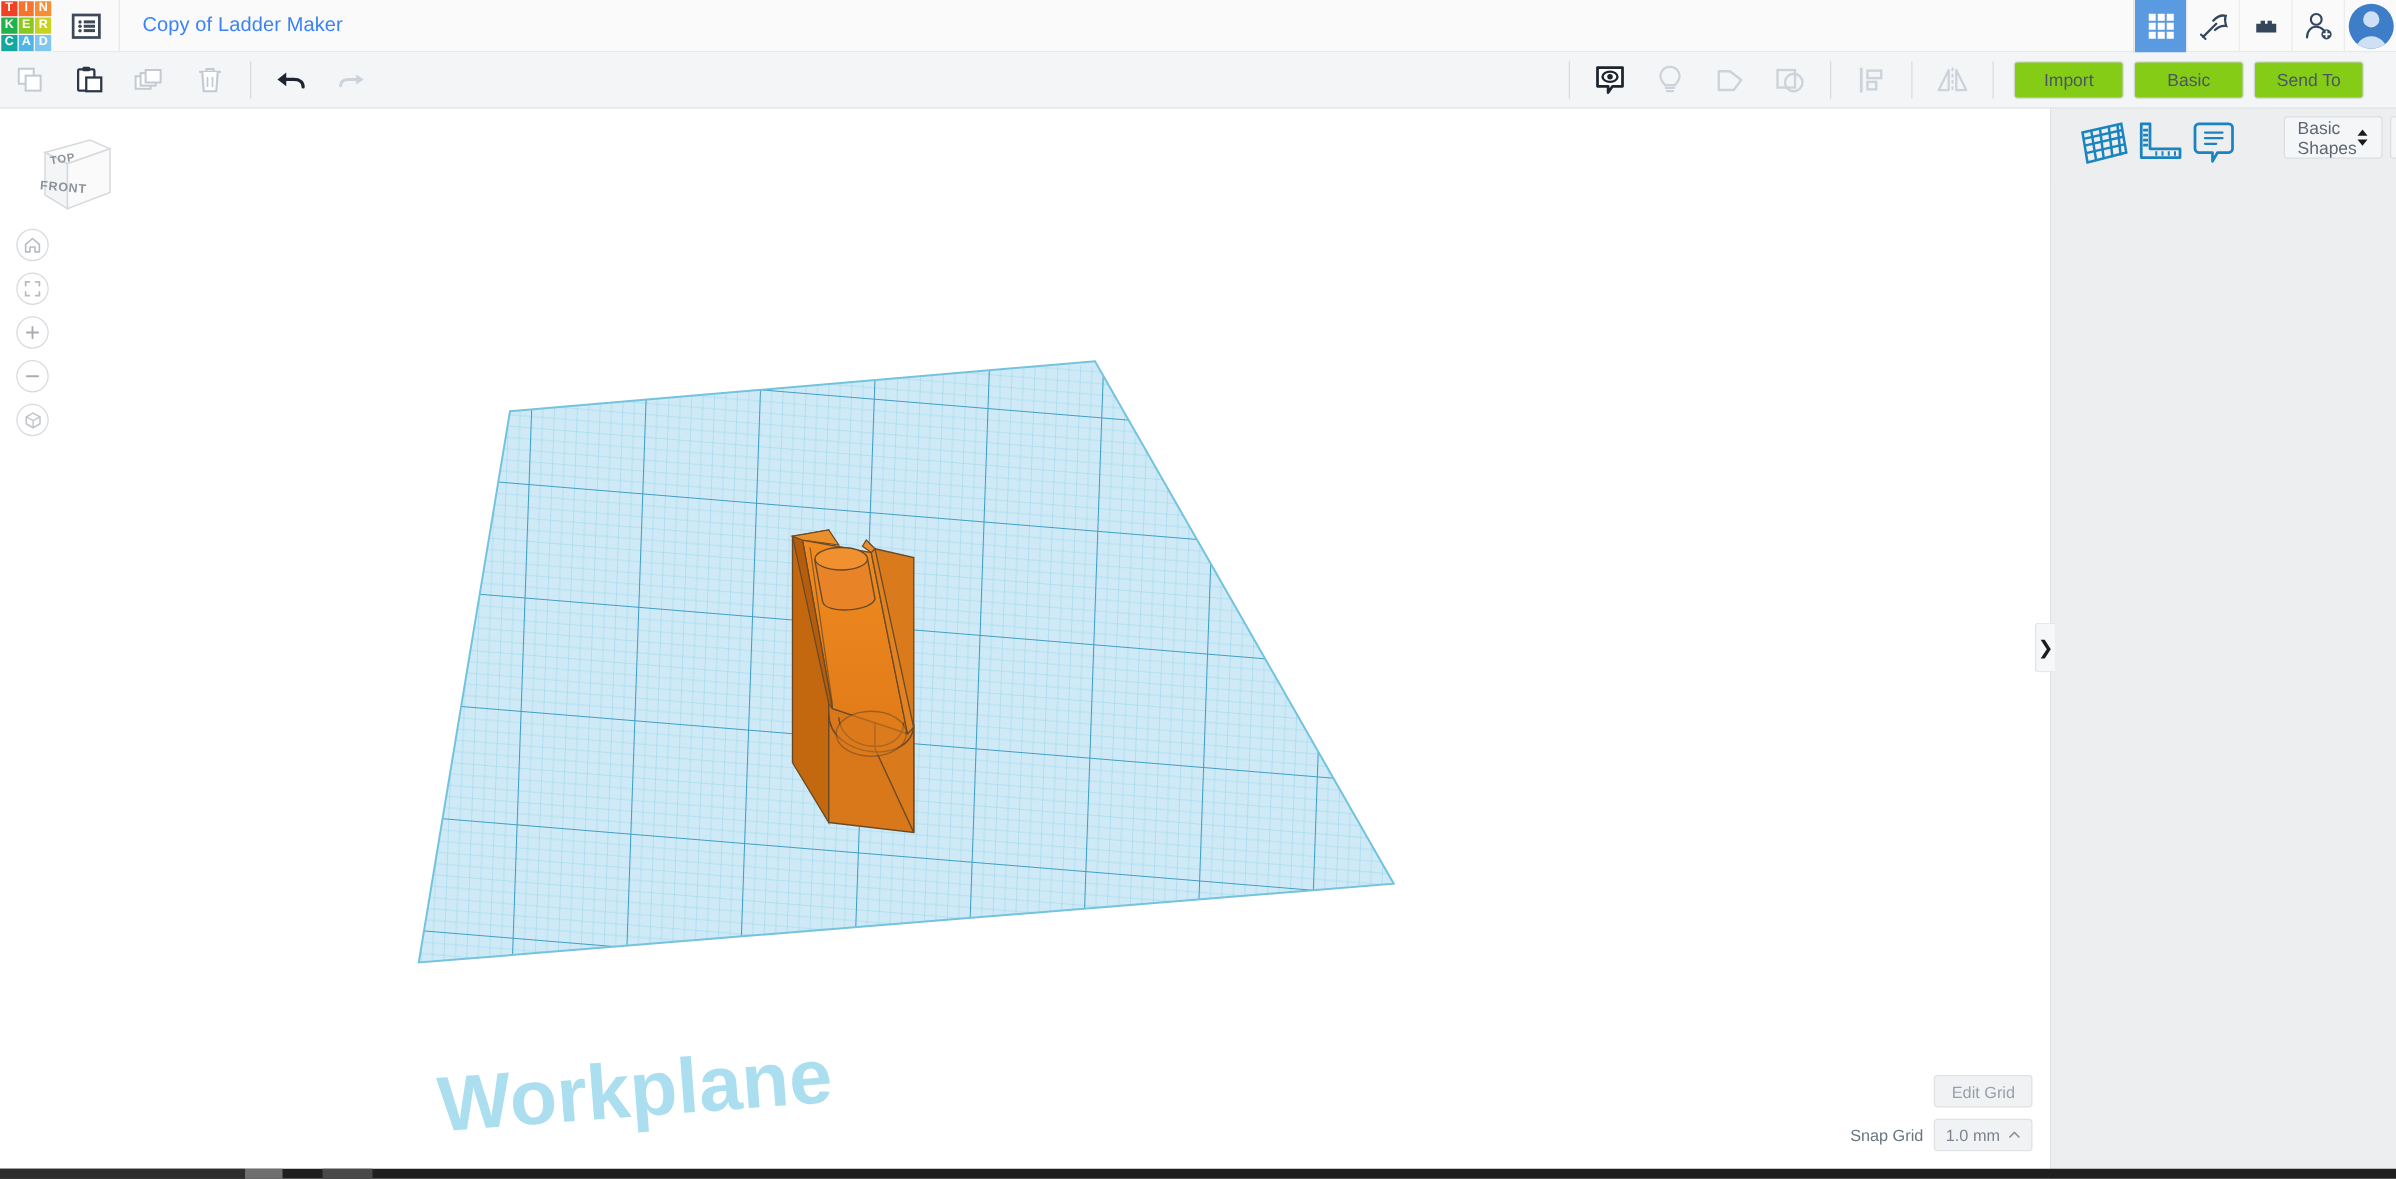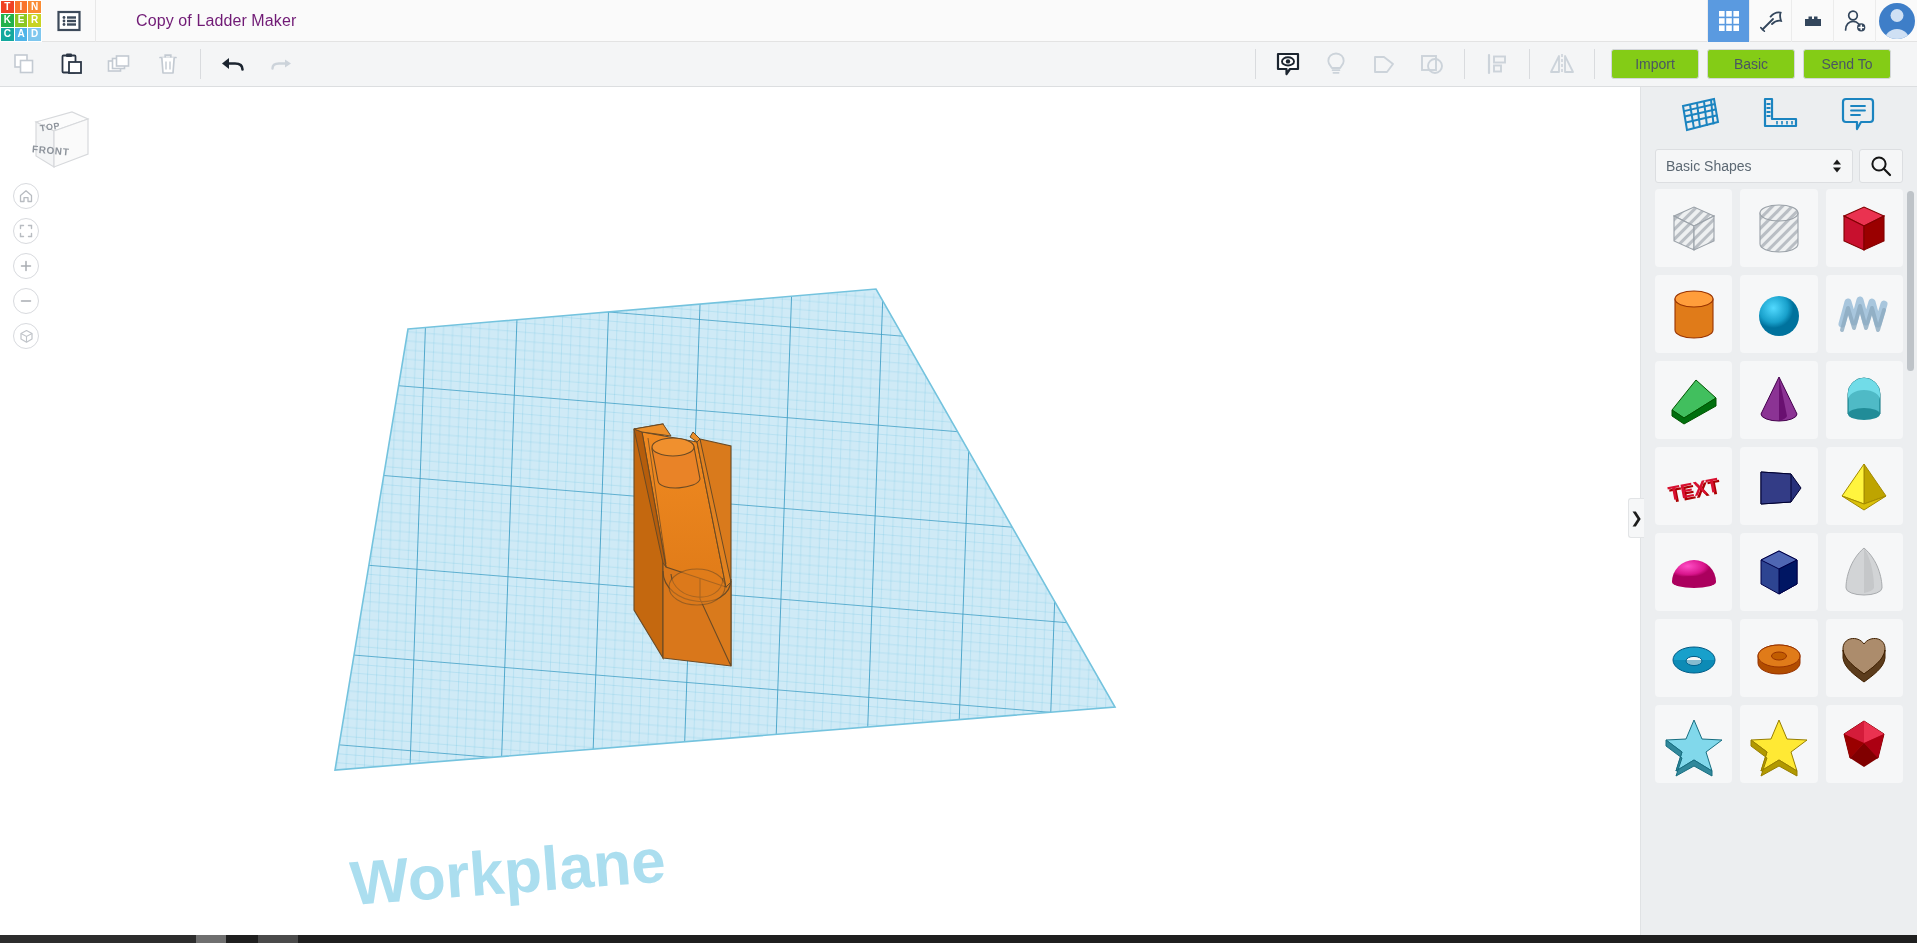--- a/index.html
+++ b/index.html
@@ -31,22 +31,22 @@
     font-family: "Liberation Sans", sans-serif;
     line-height: 1;
   }
   .hamburger-wrap {
     width: 54px; height: 42px;
     display: flex; align-items: center; justify-content: center;
     border-right: 1px solid #e8e8e8;
     cursor: pointer;
   }
   .doc-title {
-    margin-left: 40px;
-    font-size: 16px; color: #701a75; font-weight: normal;
+    margin-left: 18px;
+    font-size: 16px; color: #3b82f6; font-weight: normal;
     letter-spacing: .1px;
   }
   .topbar-right {
     margin-left: auto; display: flex; align-items: center; height: 42px;
   }
   .tb-icon {
     width: 42px; height: 42px;
     display: flex; align-items: center; justify-content: center;
     border-left: 1px solid #ececec;
     cursor: pointer;
@@ -154,21 +154,21 @@
     display: flex; align-items: center; justify-content: center;
     font-size: 15px; color: #1c1c1c; cursor: pointer; z-index: 6;
   }
 
   
   .rpanel {
     position: absolute; top: 87px; right: 0;
     width: 277px; height: 856px;
     background: #eceef0;
     border-left: 1px solid #e0e2e4;
-    display: flex; flex-direction: column;
+    display: flex; flex-direction: row;
   }
   .rp-tools {
     height: 56px; display: flex; align-items: center;
     justify-content: space-around; padding: 0 20px;
     background: #eceef0;
   }
   .rp-tool { cursor: pointer; display: flex; align-items: center; justify-content: center; }
   .rp-search-row {
     height: 46px; display: flex; align-items: center; gap: 6px;
     padding: 0 14px;
@@ -483,20 +483,32 @@
       </svg>
     </div>
     <div class="nav-btn">
       <svg width="15" height="15" viewBox="0 0 15 15">
         <path d="M7.5 1.5 L13 4.5 V10 L7.5 13.2 L2 10 V4.5 Z" fill="none" stroke="#c0c4c9" stroke-width="1.2" stroke-linejoin="round"></path>
         <path d="M2 4.5 L7.5 7.4 L13 4.5 M7.5 7.4 V13.2" fill="none" stroke="#c0c4c9" stroke-width="1.1"></path>
       </svg>
     </div>
   </div>
 
+  <div class="grid-bottom-controls">
+    <div class="edit-grid-btn">Edit Grid</div>
+    <div class="snap-row">
+      <span class="snap-label">Snap Grid</span>
+      <div class="snap-select">
+        <span>1.0 mm</span>
+        <svg width="9" height="6" viewBox="0 0 9 6">
+          <path d="M0.5 5 L4.5 1 L8.5 5" fill="none" stroke="#8c949d" stroke-width="1.4"></path>
+        </svg>
+      </div>
+    </div>
+  </div>
 </div>
 
 <div class="collapse-handle">❯</div>
 
 <div class="rpanel">
 
   <div class="rp-tools">
     <div class="rp-tool">
       <svg width="44" height="40" viewBox="0 0 44 40">
         <g stroke="#1b84c0" stroke-width="2" fill="none">

